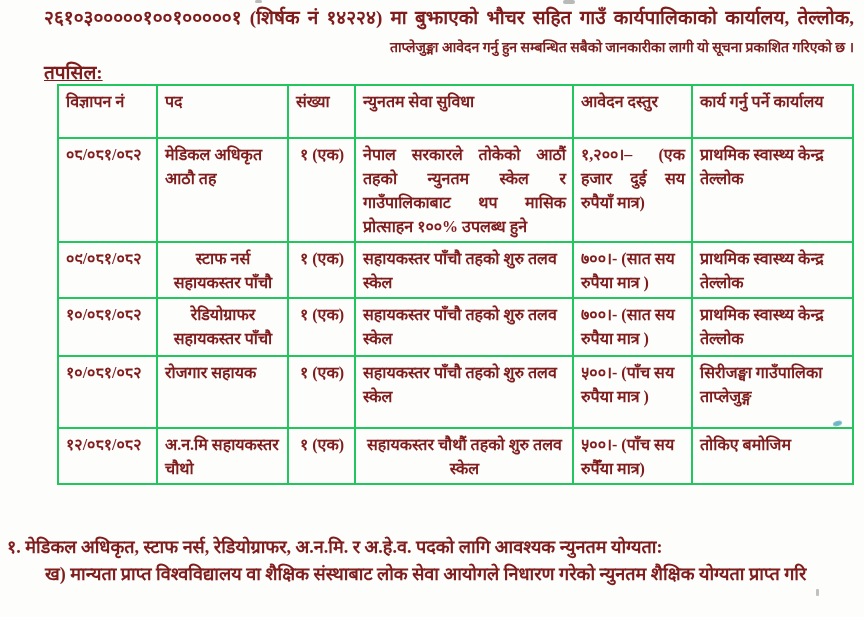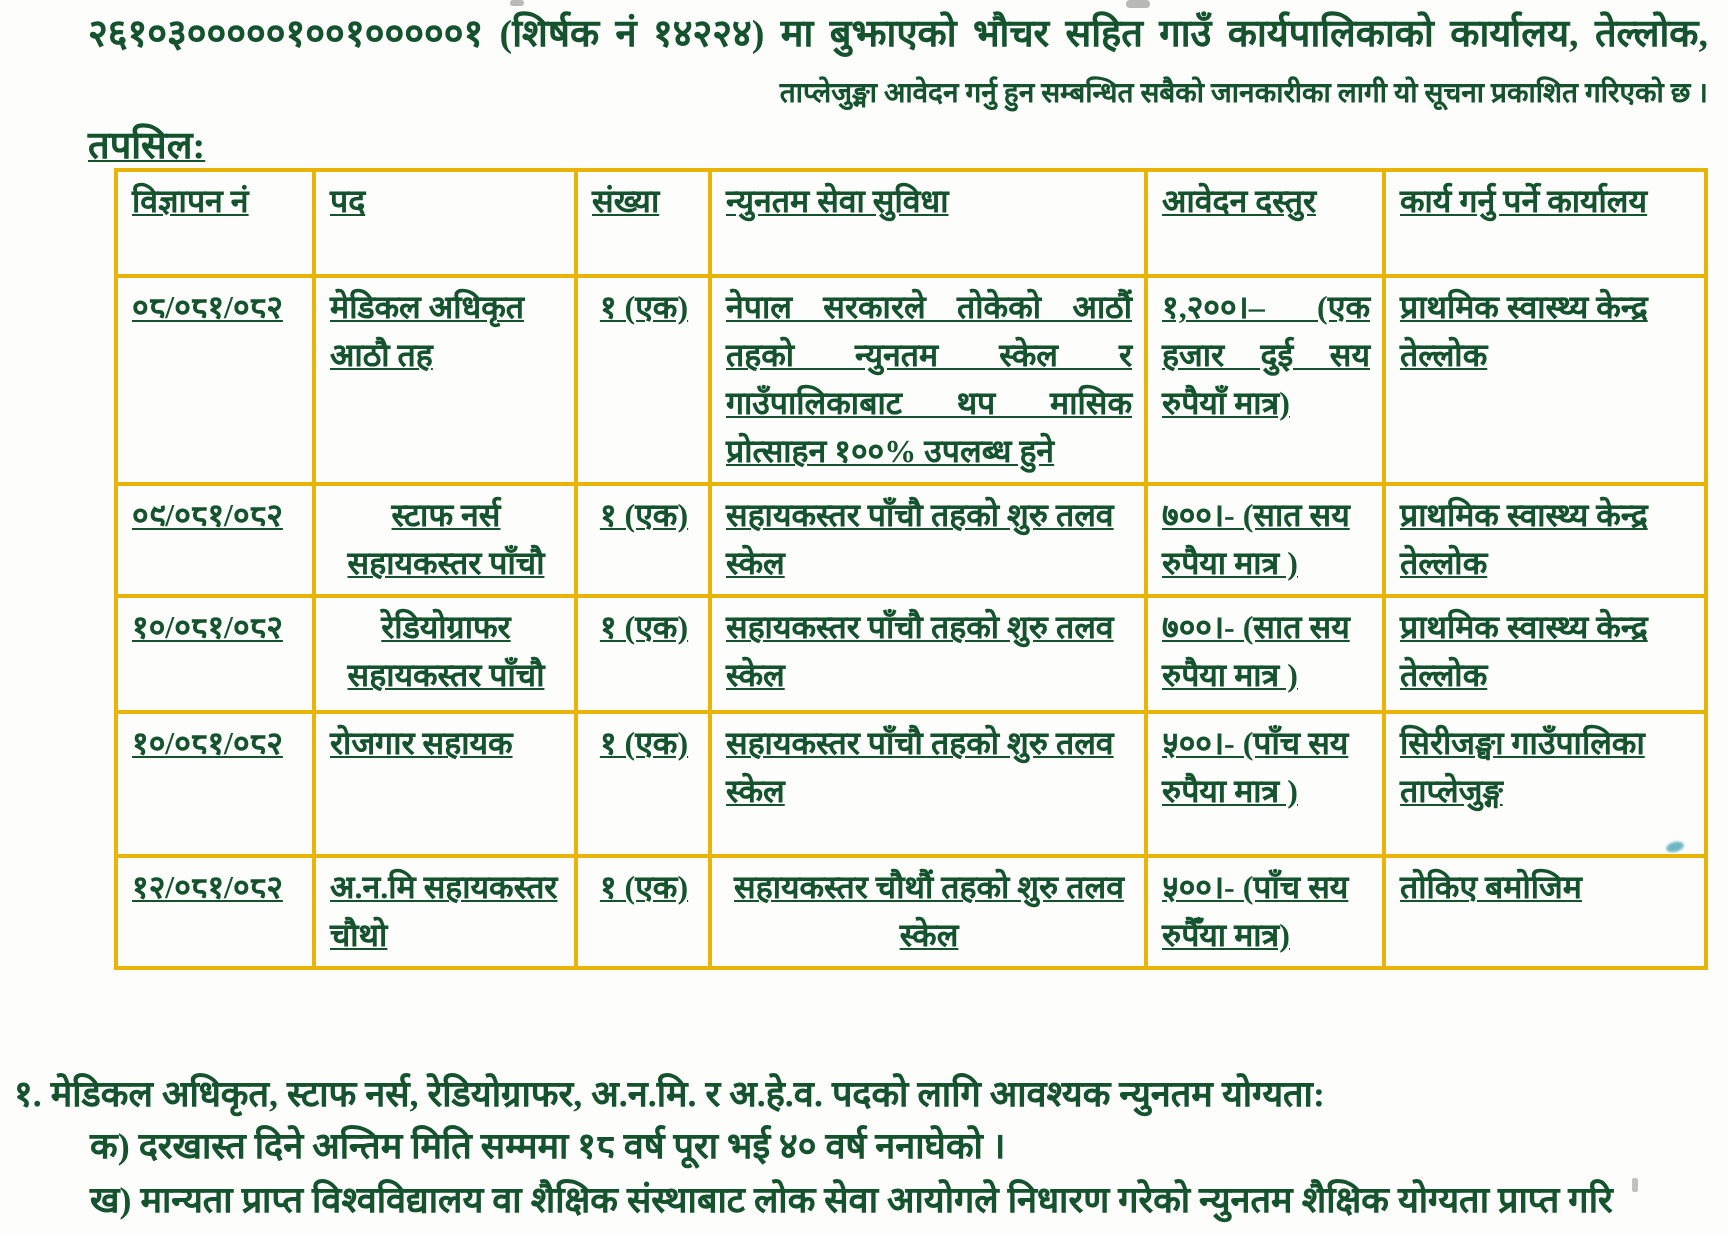--- a/index.html
+++ b/index.html
@@ -2,21 +2,21 @@
 <html lang="ne"><head>
 <meta charset="utf-8">
 <style>
   html,body{margin:0;padding:0;background:#e8e8e8;}
   .page{
     position:relative;
     width:864px;height:617px;
     background:#fdfdfc;
     overflow:hidden;
     font-family:"Liberation Serif","DejaVu Serif",serif;
-    color:#14532d;
+    color:#7f1d1d;
   }
   
   .intro{position:absolute;left:44px;top:3px;width:810px;}
   .intro-line1{
     margin:0;font-size:19px;line-height:30px;font-weight:600;
     text-align:justify;text-align-last:justify;
   }
   .intro-line2{
     margin:0;font-size:14px;line-height:30px;font-weight:600;text-align:right;
   }
@@ -24,27 +24,26 @@
     position:absolute;left:44px;top:59px;
     font-size:19px;font-weight:700;text-decoration:underline;
   }
   
   table.vacancy{
     position:absolute;left:57px;top:84px;
     border-collapse:collapse;table-layout:fixed;width:796px;
     font-size:16px;
   }
   table.vacancy th, table.vacancy td{
-    border:2px solid #eab308;
+    border:2px solid #22c55e;
     vertical-align:top;
     padding:4px 6px 2px 7px;
     line-height:24px;
     font-weight:600;
     overflow:hidden;
-    text-decoration:underline;
   }
   table.vacancy th{text-align:left;font-weight:600;}
   table.vacancy thead tr{height:53px;}
   th.justify-head{text-align:justify;text-align-last:left;}
   td.a-center{text-align:center;}
   td.a-justify{text-align:justify;}
   
   .notes{position:absolute;left:7px;top:534px;width:850px;}
   .note-heading{margin:0;font-size:18px;line-height:26px;font-weight:700;}
   .note-item{margin:0 0 0 38px;font-size:18px;line-height:26px;font-weight:600;}
@@ -129,21 +128,20 @@
           <td class="a-center">१ (एक)</td>
           <td class="a-center">सहायकस्तर चौथौं तहको शुरु तलव स्केल</td>
           <td>५००।- (पाँच सय रुपैँया मात्र)</td>
           <td>तोकिए बमोजिम</td>
         </tr>
       </tbody>
   </table>
 
   <div class="notes">
     <p class="note-heading">१. मेडिकल अधिकृत, स्टाफ नर्स, रेडियोग्राफर, अ.न.मि. र अ.हे.व. पदको लागि आवश्यक न्युनतम योग्यता:</p>
-    <p class="note-item ka">क) दरखास्त दिने अन्तिम मिति सम्ममा १८ वर्ष पूरा भई ४० वर्ष ननाघेको ।</p>
     <p class="note-item kha">ख) मान्यता प्राप्त विश्वविद्यालय वा शैक्षिक संस्थाबाट लोक सेवा आयोगले निधारण गरेको न्युनतम शैक्षिक योग्यता प्राप्त गरि</p>
   </div>
 
   <div class="speck-blue"></div>
   <div class="speck-top1"></div>
   <div class="speck-top2"></div>
   <div class="speck-right"></div>
 
 </div>
 

